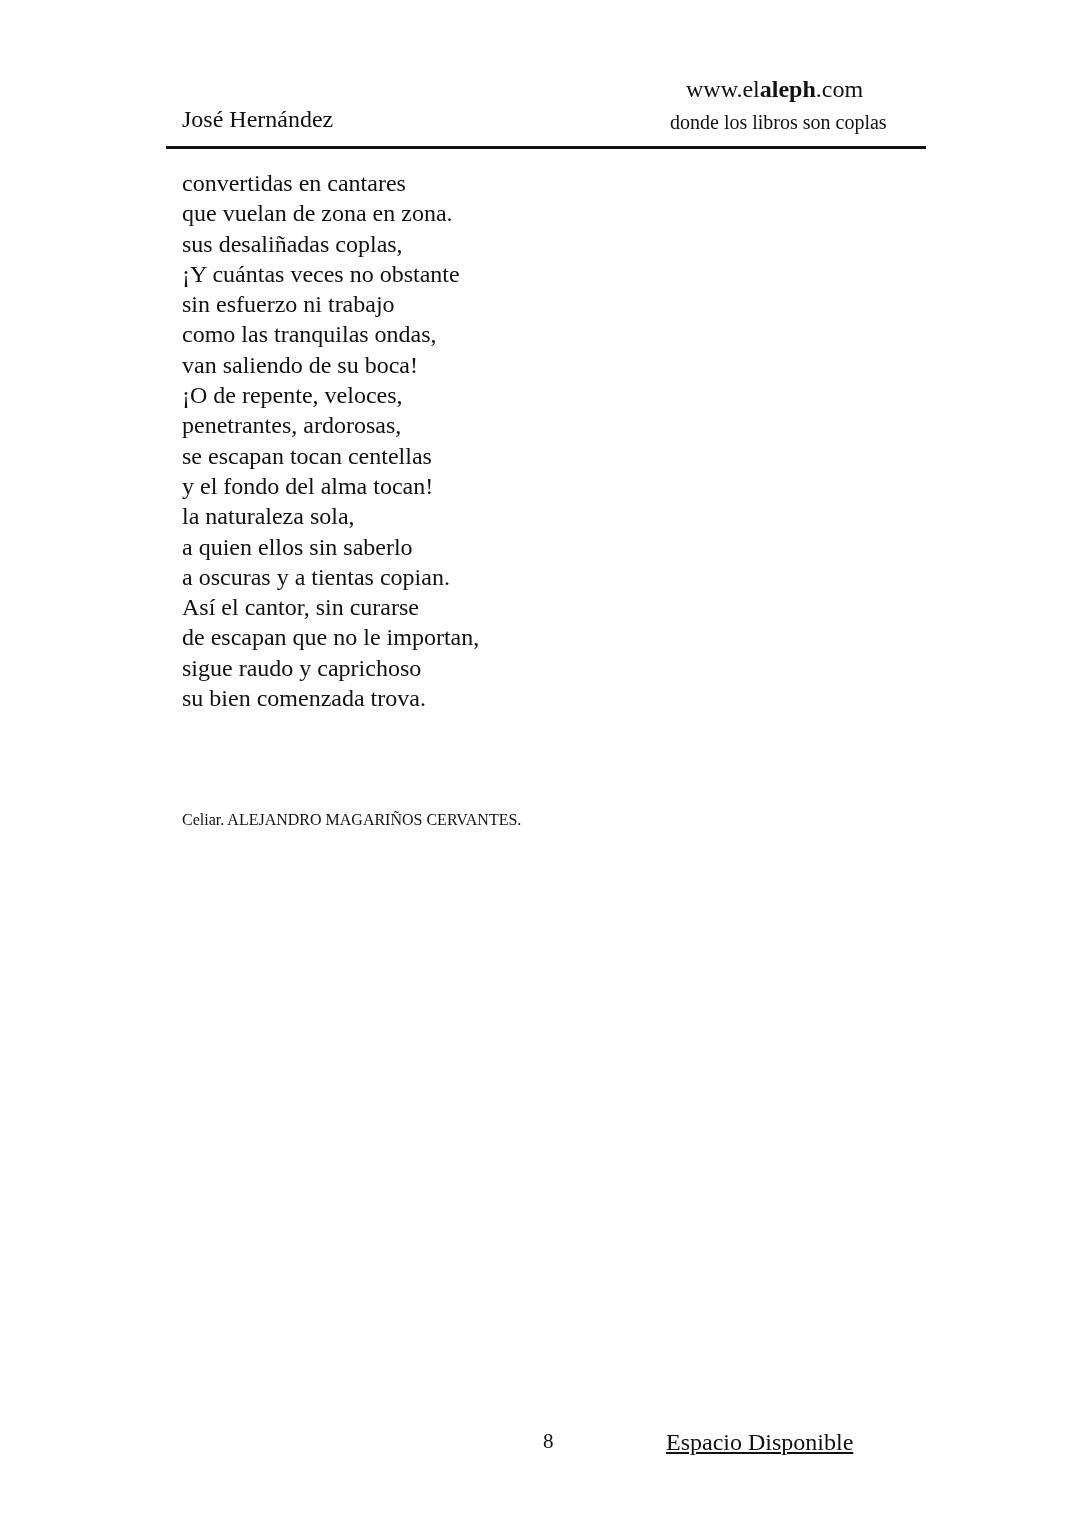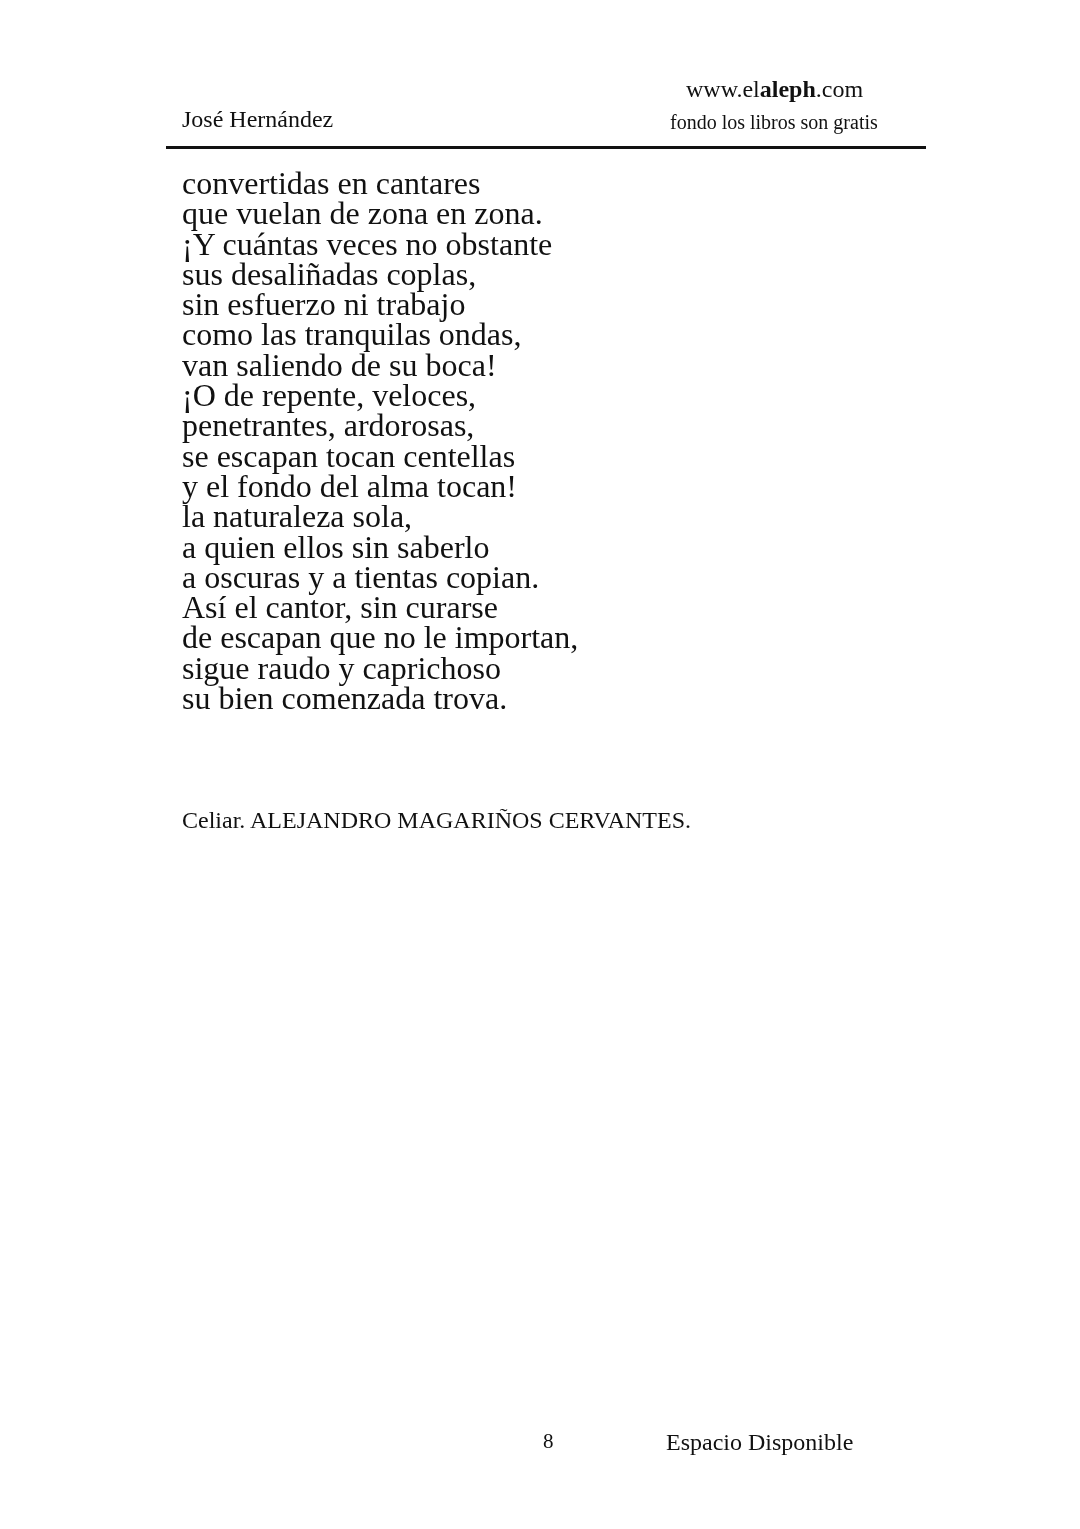--- a/index.html
+++ b/index.html
@@ -45,71 +45,72 @@
       left: 166px;
       top: 146px;
       width: 760px;
       height: 3px;
       background: #111111;
     }
     .poem {
       position: absolute;
       left: 182px;
       top: 168px;
-      font-size: 32px;
+      font-size: 24px;
       line-height: 30.3px;
       margin: 0;
       padding: 0;
       list-style: none;
     }
     .poem li {
       white-space: nowrap;
       height: 30.3px;
     }
     .signature {
       position: absolute;
       left: 182px;
       top: 805px;
-      font-size: 24px;
+      font-size: 16px;
       line-height: 30px;
       white-space: nowrap;
       font-family: Liberation Serif, serif;
     }
     .page-number {
       position: absolute;
       left: 543px;
       top: 1428px;
       font-size: 21px;
       line-height: 26px;
       white-space: nowrap;
     }
     .footer-note {
       position: absolute;
       left: 666px;
       top: 1427px;
       font-size: 24px;
       line-height: 30px;
       white-space: nowrap;
+      text-decoration: underline;
     }
   </style>
 </head>
 <body>
 
 <div>
   <div class="header-author">José Hernández</div>
   <div class="header-site"><span>www.el</span><b>aleph</b><span>.com</span></div>
-  <div class="header-tagline">fondo los libros son gratis</div>
+  <div class="header-tagline">donde los libros son coplas</div>
   <div class="header-rule"></div>
 </div>
 
 <ul class="poem">
   <li>convertidas en cantares</li>
   <li>que vuelan de zona en zona.</li>
+  <li>sus desaliñadas coplas,</li>
   <li>¡Y cuántas veces no obstante</li>
-  <li>sus desaliñadas coplas,</li>
   <li>sin esfuerzo ni trabajo</li>
   <li>como las tranquilas ondas,</li>
   <li>van saliendo de su boca!</li>
   <li>¡O de repente, veloces,</li>
   <li>penetrantes, ardorosas,</li>
   <li>se escapan tocan centellas</li>
   <li>y el fondo del alma tocan!</li>
   <li>la naturaleza sola,</li>
   <li>a quien ellos sin saberlo</li>
   <li>a oscuras y a tientas copian.</li>

